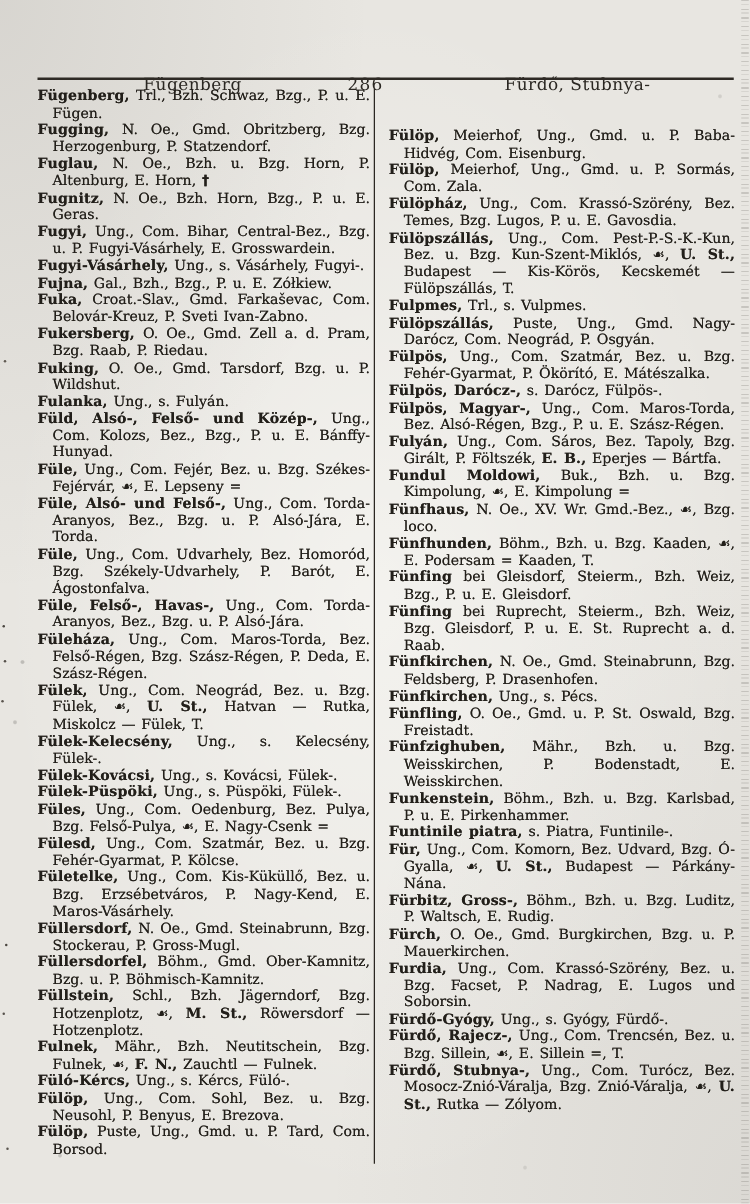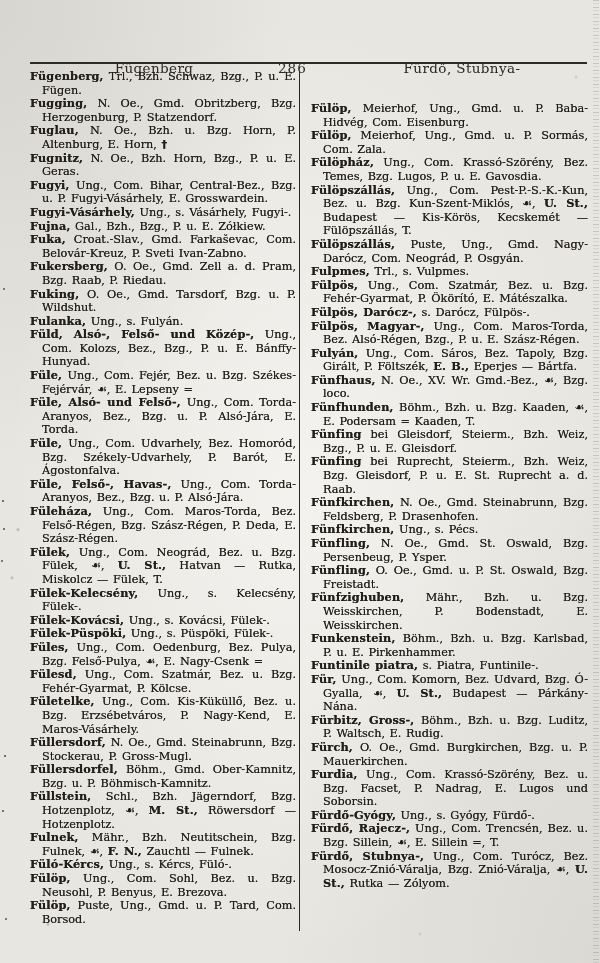--- a/index.html
+++ b/index.html
@@ -107,33 +107,33 @@
         <p class="entry"><span class="seg-b">Füló-Kércs,</span><span class="seg-i"> Ung.</span><span>, s. Kércs, Füló-.</span></p>
         <p class="entry"><span class="seg-b">Fülöp,</span><span class="seg-i"> Ung.</span><span>, Com. Sohl, Bez. u. Bzg. Neusohl, P. Benyus, E. Brezova.</span></p>
         <p class="entry"><span class="seg-b">Fülöp,</span><span> Puste, </span><span class="seg-i">Ung.</span><span>, Gmd. u. P. Tard, Com. Borsod.</span></p>
       </div>
     <div class="divider"></div>
     <div class="col col-right">
         <p class="entry"><span class="seg-b">Fülöp,</span><span> Meierhof, </span><span class="seg-i">Ung.</span><span>, Gmd. u. P. Baba-Hidvég, Com. Eisenburg.</span></p>
         <p class="entry"><span class="seg-b">Fülöp,</span><span> Meierhof, </span><span class="seg-i">Ung.</span><span>, Gmd. u. P. Sormás, Com. Zala.</span></p>
         <p class="entry"><span class="seg-b">Fülöpház,</span><span class="seg-i"> Ung.</span><span>, Com. Krassó-Szörény, Bez. Temes, Bzg. Lugos, P. u. E. Gavosdia.</span></p>
         <p class="entry"><span class="seg-b">Fülöpszállás,</span><span class="seg-i"> Ung.</span><span>, Com. Pest-P.-S.-K.-Kun, Bez. u. Bzg. Kun-Szent-Miklós, </span><span class="sym posthorn">☙</span><span>, </span><span class="seg-b">U. St.,</span><span> Budapest — Kis-Körös, Kecskemét — Fülöpszállás, T.</span></p>
+        <p class="entry"><span class="seg-b">Fulpmes,</span><span class="seg-i"> Trl.</span><span>, s. Vulpmes.</span></p>
         <p class="entry"><span class="seg-b">Fülöpszállás,</span><span> Puste, </span><span class="seg-i">Ung.</span><span>, Gmd. Nagy-Darócz, Com. Neográd, P. Osgyán.</span></p>
-        <p class="entry"><span class="seg-b">Fulpmes,</span><span class="seg-i"> Trl.</span><span>, s. Vulpmes.</span></p>
         <p class="entry"><span class="seg-b">Fülpös,</span><span class="seg-i"> Ung.</span><span>, Com. Szatmár, Bez. u. Bzg. Fehér-Gyarmat, P. Ökörító, E. Mátészalka.</span></p>
         <p class="entry"><span class="seg-b">Fülpös, Darócz-,</span><span> s. Darócz, Fülpös-.</span></p>
         <p class="entry"><span class="seg-b">Fülpös, Magyar-,</span><span class="seg-i"> Ung.</span><span>, Com. Maros-Torda, Bez. Alsó-Régen, Bzg., P. u. E. Szász-Régen.</span></p>
         <p class="entry"><span class="seg-b">Fulyán,</span><span class="seg-i"> Ung.</span><span>, Com. Sáros, Bez. Tapoly, Bzg. Girált, P. Föltszék, </span><span class="seg-b">E. B.,</span><span> Eperjes — Bártfa.</span></p>
+        <p class="entry"><span class="seg-b">Fundul Moldowi,</span><span class="seg-i"> Buk.</span><span>, Bzh. u. Bzg. Kimpolung, </span><span class="sym posthorn">☙</span><span>, E. Kimpolung =</span></p>
         <p class="entry"><span class="seg-b">Fünfhaus,</span><span class="seg-i"> N. Oe.</span><span>, XV. Wr. Gmd.-Bez., </span><span class="sym posthorn">☙</span><span>, Bzg. loco.</span></p>
         <p class="entry"><span class="seg-b">Fünfhunden,</span><span class="seg-i"> Böhm.</span><span>, Bzh. u. Bzg. Kaaden, </span><span class="sym posthorn">☙</span><span>, E. Podersam = Kaaden, T.</span></p>
         <p class="entry"><span class="seg-b">Fünfing</span><span> bei Gleisdorf, </span><span class="seg-i">Steierm.</span><span>, Bzh. Weiz, Bzg., P. u. E. Gleisdorf.</span></p>
         <p class="entry"><span class="seg-b">Fünfing</span><span> bei Ruprecht, </span><span class="seg-i">Steierm.</span><span>, Bzh. Weiz, Bzg. Gleisdorf, P. u. E. St. Ruprecht a. d. Raab.</span></p>
         <p class="entry"><span class="seg-b">Fünfkirchen,</span><span class="seg-i"> N. Oe.</span><span>, Gmd. Steinabrunn, Bzg. Feldsberg, P. Drasenhofen.</span></p>
         <p class="entry"><span class="seg-b">Fünfkirchen,</span><span class="seg-i"> Ung.</span><span>, s. Pécs.</span></p>
-        <p class="entry"><span class="seg-b">Fünfling,</span><span class="seg-i"> N. Oe.</span><span>, Gmd. St. Oswald, Bzg. Persenbeug, P. Ysper.</span></p>
         <p class="entry"><span class="seg-b">Fünfling,</span><span class="seg-i"> O. Oe.</span><span>, Gmd. u. P. St. Oswald, Bzg. Freistadt.</span></p>
         <p class="entry"><span class="seg-b">Fünfzighuben,</span><span class="seg-i"> Mähr.</span><span>, Bzh. u. Bzg. Weisskirchen, P. Bodenstadt, E. Weisskirchen.</span></p>
         <p class="entry"><span class="seg-b">Funkenstein,</span><span class="seg-i"> Böhm.</span><span>, Bzh. u. Bzg. Karlsbad, P. u. E. Pirkenhammer.</span></p>
         <p class="entry"><span class="seg-b">Funtinile piatra,</span><span> s. Piatra, Funtinile-.</span></p>
         <p class="entry"><span class="seg-b">Für,</span><span class="seg-i"> Ung.</span><span>, Com. Komorn, Bez. Udvard, Bzg. Ó-Gyalla, </span><span class="sym posthorn">☙</span><span>, </span><span class="seg-b">U. St.,</span><span> Budapest — Párkány-Nána.</span></p>
         <p class="entry"><span class="seg-b">Fürbitz, Gross-,</span><span class="seg-i"> Böhm.</span><span>, Bzh. u. Bzg. Luditz, P. Waltsch, E. Rudig.</span></p>
         <p class="entry"><span class="seg-b">Fürch,</span><span class="seg-i"> O. Oe.</span><span>, Gmd. Burgkirchen, Bzg. u. P. Mauerkirchen.</span></p>
         <p class="entry"><span class="seg-b">Furdia,</span><span class="seg-i"> Ung.</span><span>, Com. Krassó-Szörény, Bez. u. Bzg. Facset, P. Nadrag, E. Lugos und Soborsin.</span></p>
         <p class="entry"><span class="seg-b">Fürdő-Gyógy,</span><span class="seg-i"> Ung.</span><span>, s. Gyógy, Fürdő-.</span></p>
         <p class="entry"><span class="seg-b">Fürdő, Rajecz-,</span><span class="seg-i"> Ung.</span><span>, Com. Trencsén, Bez. u. Bzg. Sillein, </span><span class="sym posthorn">☙</span><span>, E. Sillein =, T.</span></p>

